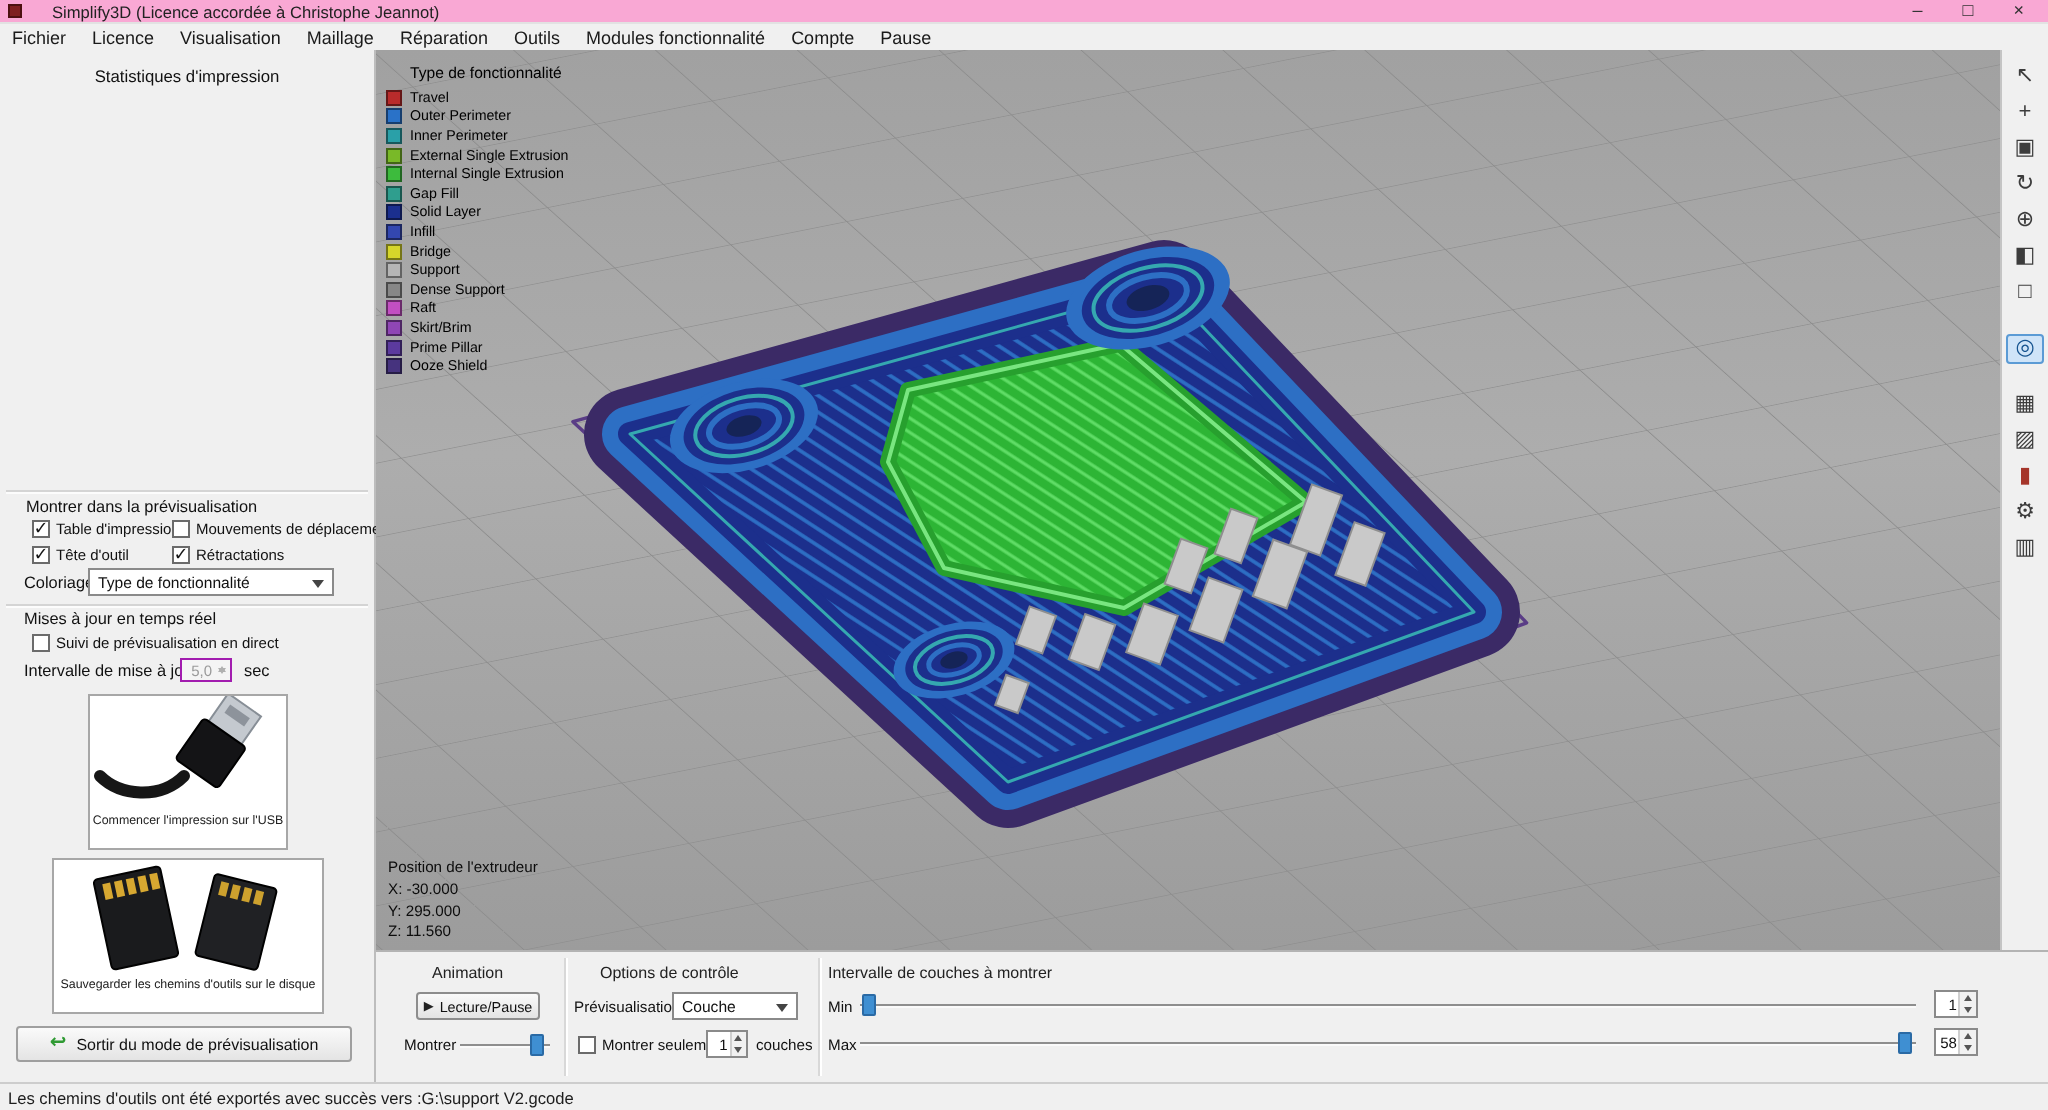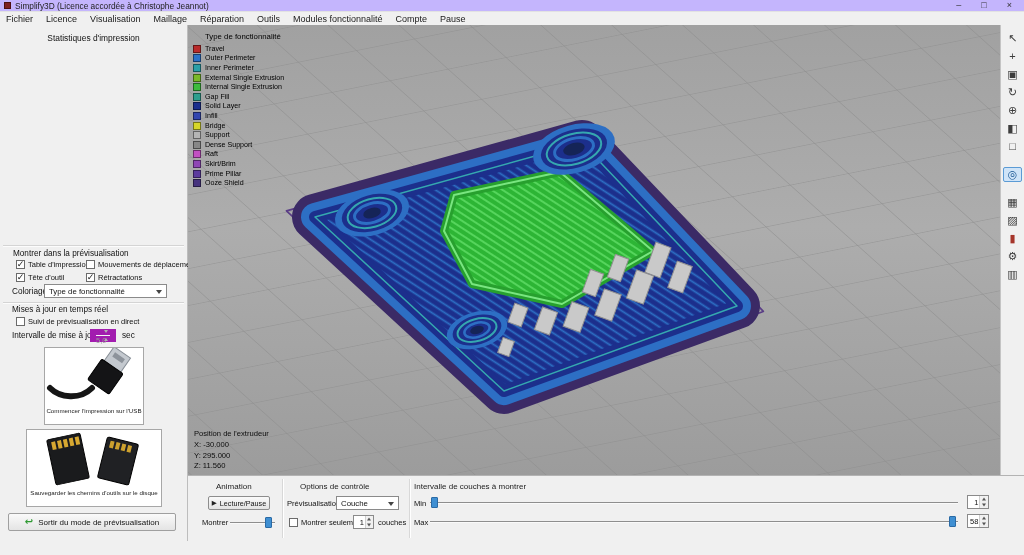--- a/index.html
+++ b/index.html
@@ -1,22 +1,22 @@
 <!DOCTYPE html>
 <html><head>
 <meta charset="utf-8">
 <style>
   *{margin:0;padding:0;box-sizing:border-box;}
   html,body{background:#777;}
   .app{position:relative;width:1024px;height:555px;background:#f0f0f0;overflow:hidden;
        font-family:"Liberation Sans","DejaVu Sans",sans-serif;color:#111;}
 
   
-  .titlebar{position:absolute;left:0;top:0;width:100%;height:12px;background:#c4b5fd;
-            display:flex;align-items:center;gap:4px;padding:0 4px;border-bottom:1px solid #e2e2e2;}
+  .titlebar{position:absolute;left:0;top:0;width:100%;height:12px;background:#f9a8d4;
+            display:flex;align-items:center;gap:15px;padding:0 4px;border-bottom:1px solid #e2e2e2;}
   .app-icon{width:7px;height:7px;background:#7e1f1f;border:1px solid #4d1010;}
   .win-title{font-size:8.3px;color:#222;white-space:nowrap;}
   .win-controls{margin-left:auto;display:flex;gap:20px;padding-right:8px;}
   .win-btn{font-size:9px;line-height:11px;color:#333;cursor:default;}
 
   
   .menubar{position:absolute;left:0;top:12px;width:100%;height:13px;background:#f0f0f0;
            display:flex;align-items:center;gap:13px;padding:0 6px;font-size:9px;color:#1a1a1a;}
   .menu-item{white-space:nowrap;}
 
@@ -29,21 +29,21 @@
   .sep{position:absolute;left:3px;right:3px;height:2px;border-top:1px solid #d4d4d4;border-bottom:1px solid #fcfcfc;}
   .sec-label{position:absolute;font-size:8.2px;color:#111;white-space:nowrap;}
   .cb{position:absolute;display:flex;align-items:center;gap:3px;font-size:7.5px;white-space:nowrap;}
   .cb .box{width:9px;height:9px;background:#fff;border:1px solid #6b6b6b;display:flex;
            align-items:center;justify-content:center;flex:none;}
   .cb .box i{font-style:normal;font-size:9px;line-height:1;color:#151515;margin-top:-1px;}
   .combo{position:absolute;background:#fff;border:1px solid #8a8a8a;font-size:7.8px;
          display:flex;align-items:center;padding:0 14px 0 4px;white-space:nowrap;}
   .combo::after{content:"";position:absolute;right:4px;top:50%;margin-top:-1px;
                 border-left:3px solid transparent;border-right:3px solid transparent;border-top:4px solid #444;}
-  .mini-input{position:absolute;width:26px;height:12px;background:#f4f4f4;border:6px solid #a21caf;
+  .mini-input{position:absolute;width:26px;height:12px;background:#f4f4f4;border:1px solid #a21caf;
               color:#9a9a9a;font-size:7.5px;text-align:right;padding:1px 9px 0 0;}
   .mini-input::after{content:"";position:absolute;right:2px;top:3px;border-left:2.5px solid transparent;
                      border-right:2.5px solid transparent;border-bottom:3px solid #b0b0b0;}
   .mini-input::before{content:"";position:absolute;right:2px;bottom:3px;border-left:2.5px solid transparent;
                       border-right:2.5px solid transparent;border-top:3px solid #b0b0b0;}
   .img-btn{position:absolute;background:#fff;border:1px solid #a7a7a7;display:flex;flex-direction:column;
            align-items:center;justify-content:flex-start;cursor:default;}
   .img-btn .cap{font-size:6.2px;color:#222;white-space:nowrap;margin-top:1px;}
   .exit-btn{position:absolute;left:8px;top:488px;width:168px;height:18px;background:linear-gradient(#fafafa,#e4e4e4);
             border:1px solid #9f9f9f;border-radius:2px;display:flex;align-items:center;justify-content:center;
@@ -440,14 +440,17 @@
     </div>
     <div class="spinner" style="left:779px;top:38px;width:22px">
       <span class="val">58</span>
       <span class="arrows">
           <span class="arr up"></span>
           <span class="arr dn"></span>
         </span>
     </div>
   </div>
 
+  <div class="statusbar">
+    <span>Les chemins d'outils ont été exportés avec succès vers :G:\support V2.gcode</span>
+  </div>
 
 </div>
 
 </body></html>

